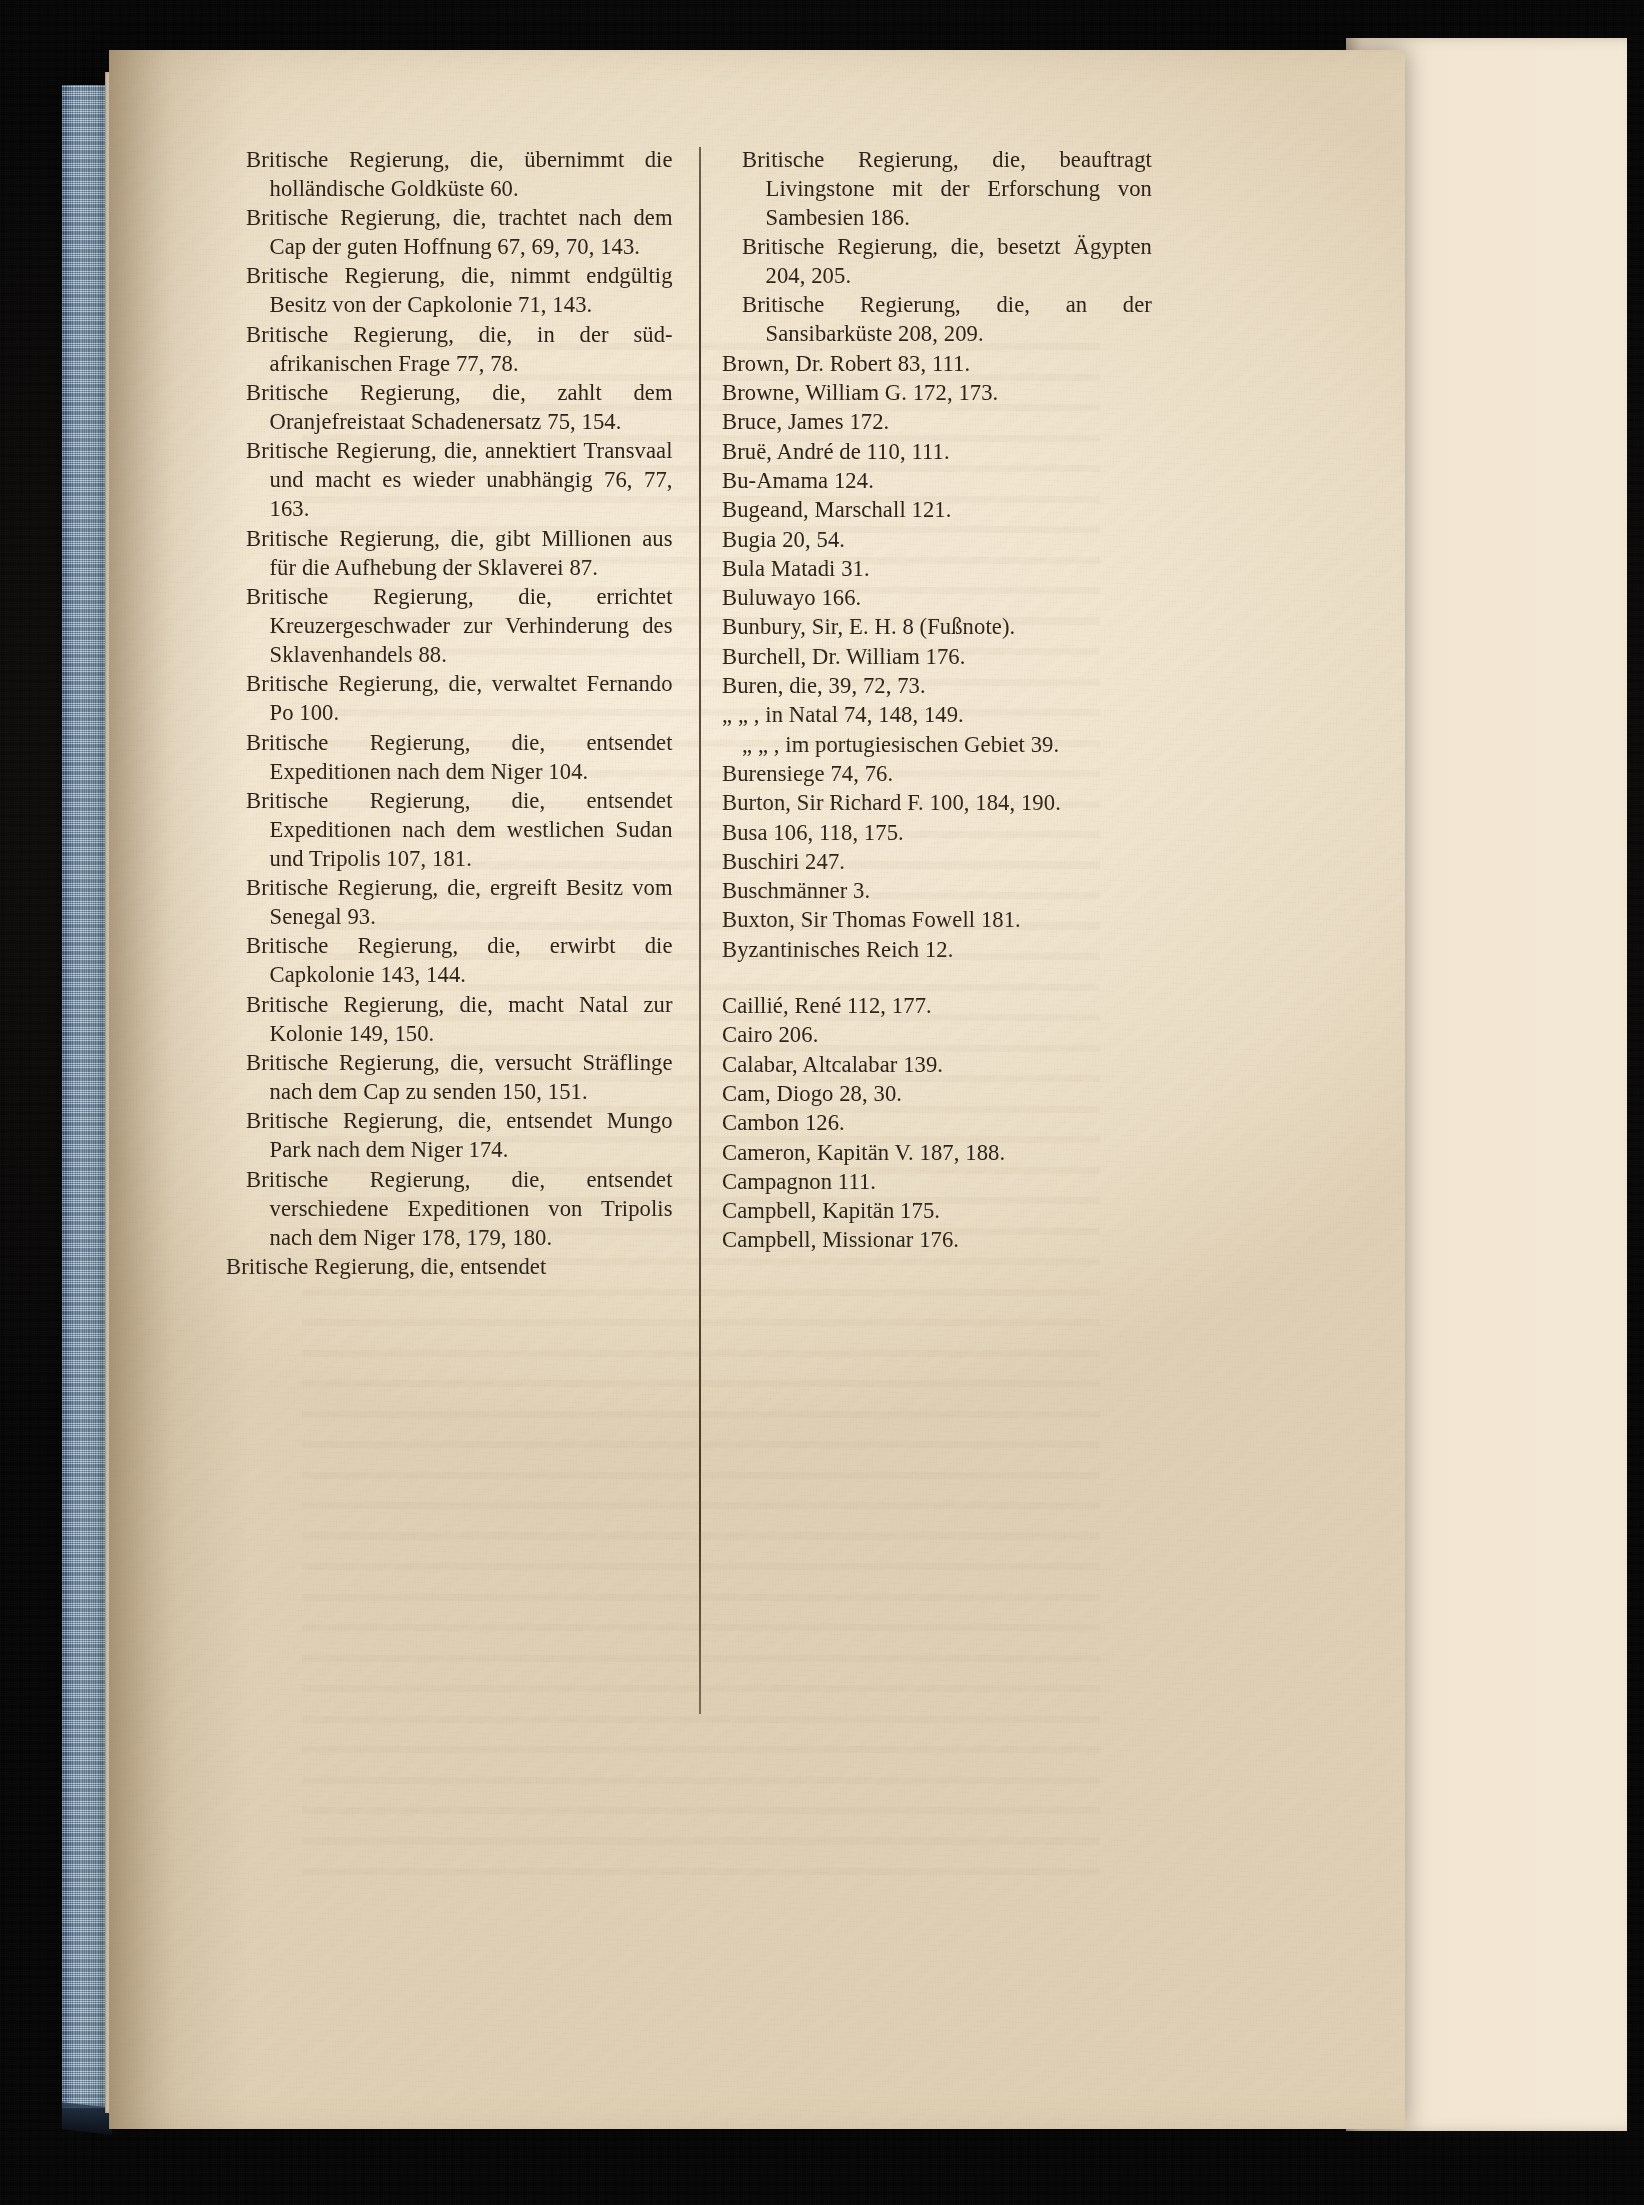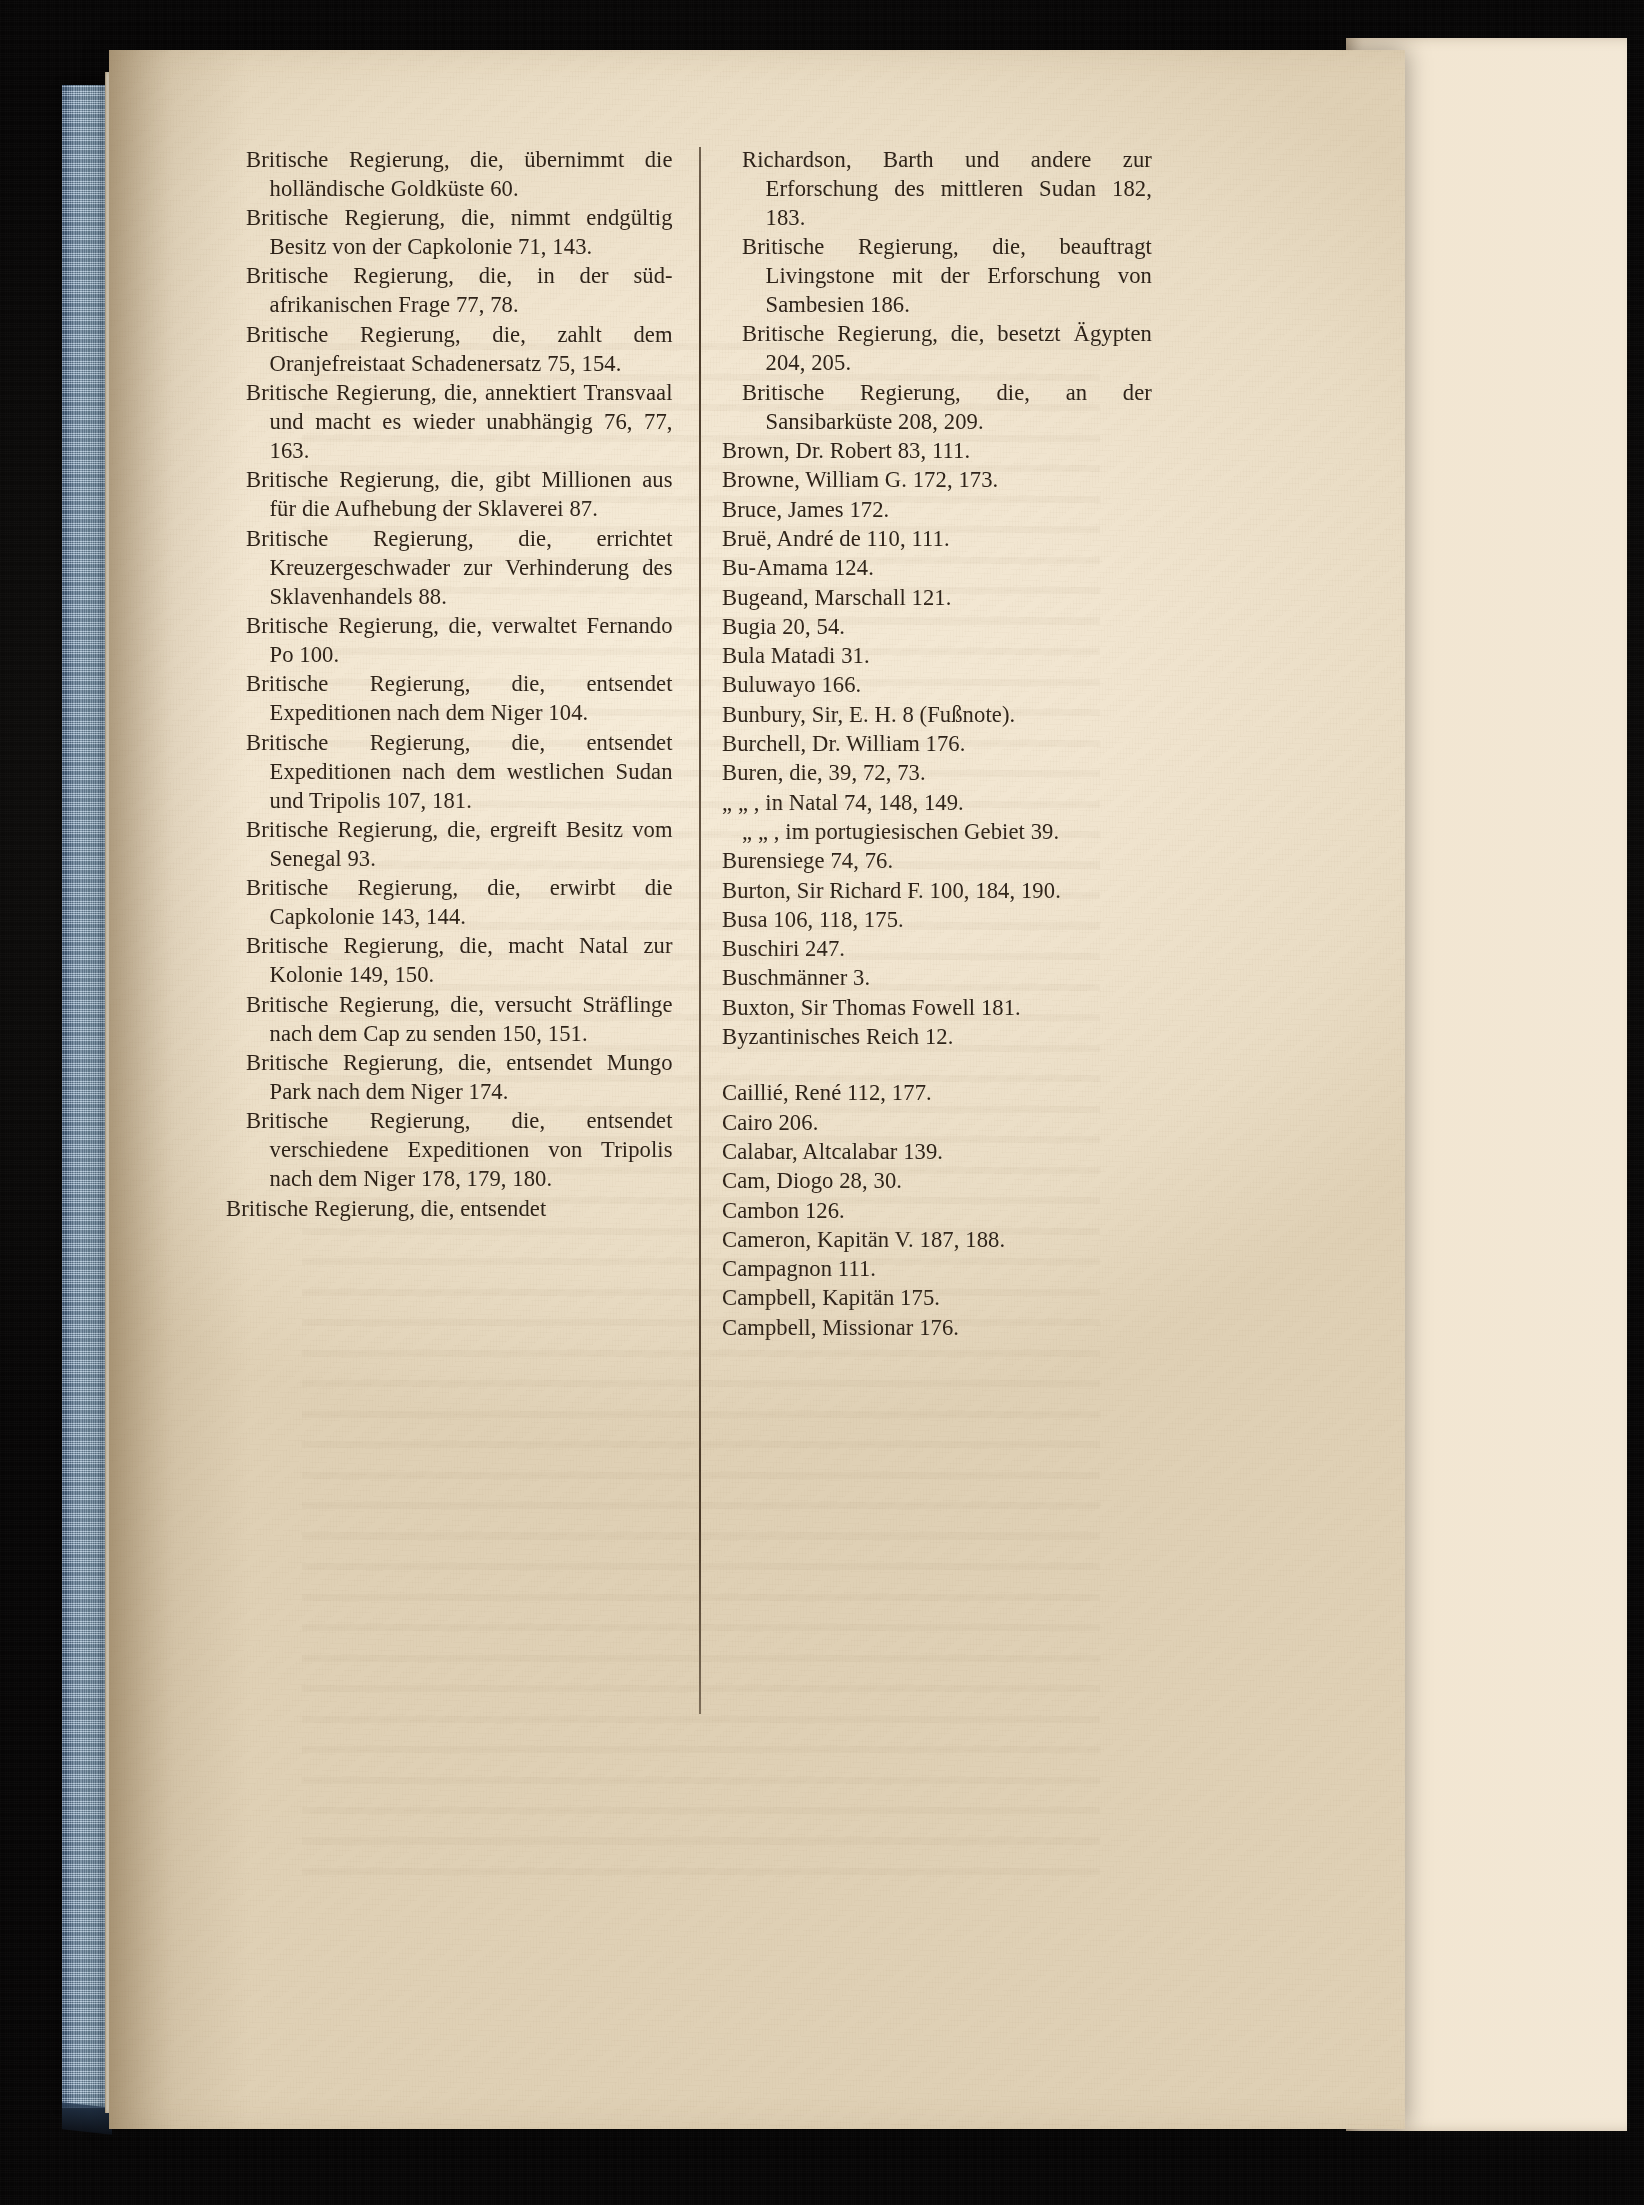--- a/index.html
+++ b/index.html
@@ -235,40 +235,40 @@
 
     <div class="leaf">
       <div class="gutter-shade"></div>
 
       <div class="text-area">
 
 
         <div class="columns">
           <div class="col col-left" id="col-left">
               <div class="entry just"><span class="first">Britische Regierung, die, übernimmt die holländische Goldküste 60.</span></div>
+              <div class="entry just"><span class="first">Britische Regierung, die, trachtet nach dem Cap der guten Hoff­nung 67, 69, 70, 143.</span></div>
               <div class="entry just"><span class="first">Britische Regierung, die, nimmt end­gültig Besitz von der Capkolonie 71, 143.</span></div>
               <div class="entry just"><span class="first">Britische Regierung, die, in der süd­afrikanischen Frage 77, 78.</span></div>
               <div class="entry just"><span class="first">Britische Regierung, die, zahlt dem Oranjefreistaat Schadenersatz 75, 154.</span></div>
               <div class="entry just"><span class="first">Britische Regierung, die, annektiert Transvaal und macht es wieder unabhängig 76, 77, 163.</span></div>
               <div class="entry just"><span class="first">Britische Regierung, die, gibt Mil­lionen aus für die Aufhebung der Sklaverei 87.</span></div>
               <div class="entry just"><span class="first">Britische Regierung, die, errichtet Kreuzergeschwader zur Verhinde­rung des Sklavenhandels 88.</span></div>
               <div class="entry just"><span class="first">Britische Regierung, die, verwaltet Fernando Po 100.</span></div>
               <div class="entry just"><span class="first">Britische Regierung, die, entsendet Expeditionen nach dem Niger 104.</span></div>
               <div class="entry just"><span class="first">Britische Regierung, die, entsendet Expeditionen nach dem westlichen Sudan und Tripolis 107, 181.</span></div>
               <div class="entry just"><span class="first">Britische Regierung, die, ergreift Besitz vom Senegal 93.</span></div>
               <div class="entry just"><span class="first">Britische Regierung, die, erwirbt die Capkolonie 143, 144.</span></div>
               <div class="entry just"><span class="first">Britische Regierung, die, macht Natal zur Kolonie 149, 150.</span></div>
               <div class="entry just"><span class="first">Britische Regierung, die, versucht Sträflinge nach dem Cap zu senden 150, 151.</span></div>
               <div class="entry just"><span class="first">Britische Regierung, die, entsendet Mungo Park nach dem Niger 174.</span></div>
               <div class="entry just"><span class="first">Britische Regierung, die, entsendet verschiedene Expeditionen von Tripolis nach dem Niger 178, 179, 180.</span></div>
               <div class="entry"><span class="first">Britische Regierung, die, entsendet</span></div>
             </div>
           <div class="col-rule"></div>
           <div class="col col-right" id="col-right">
-              <div class="entry just"><span class="first">Richardson, Barth und andere zur Erforschung des mittleren Sudan 182, 183.</span></div>
               <div class="entry just"><span class="first">Britische Regierung, die, beauftragt Livingstone mit der Erforschung von Sambesien 186.</span></div>
               <div class="entry just"><span class="first">Britische Regierung, die, besetzt Ägypten 204, 205.</span></div>
               <div class="entry just"><span class="first">Britische Regierung, die, an der Sansibarküste 208, 209.</span></div>
               <div class="entry"><span class="first">Brown, Dr. Robert 83, 111.</span></div>
               <div class="entry"><span class="first">Browne, William G. 172, 173.</span></div>
               <div class="entry"><span class="first">Bruce, James 172.</span></div>
               <div class="entry"><span class="first">Bruë, André de 110, 111.</span></div>
               <div class="entry"><span class="first">Bu-Amama 124.</span></div>
               <div class="entry"><span class="first">Bugeand, Marschall 121.</span></div>
               <div class="entry"><span class="first">Bugia 20, 54.</span></div>

